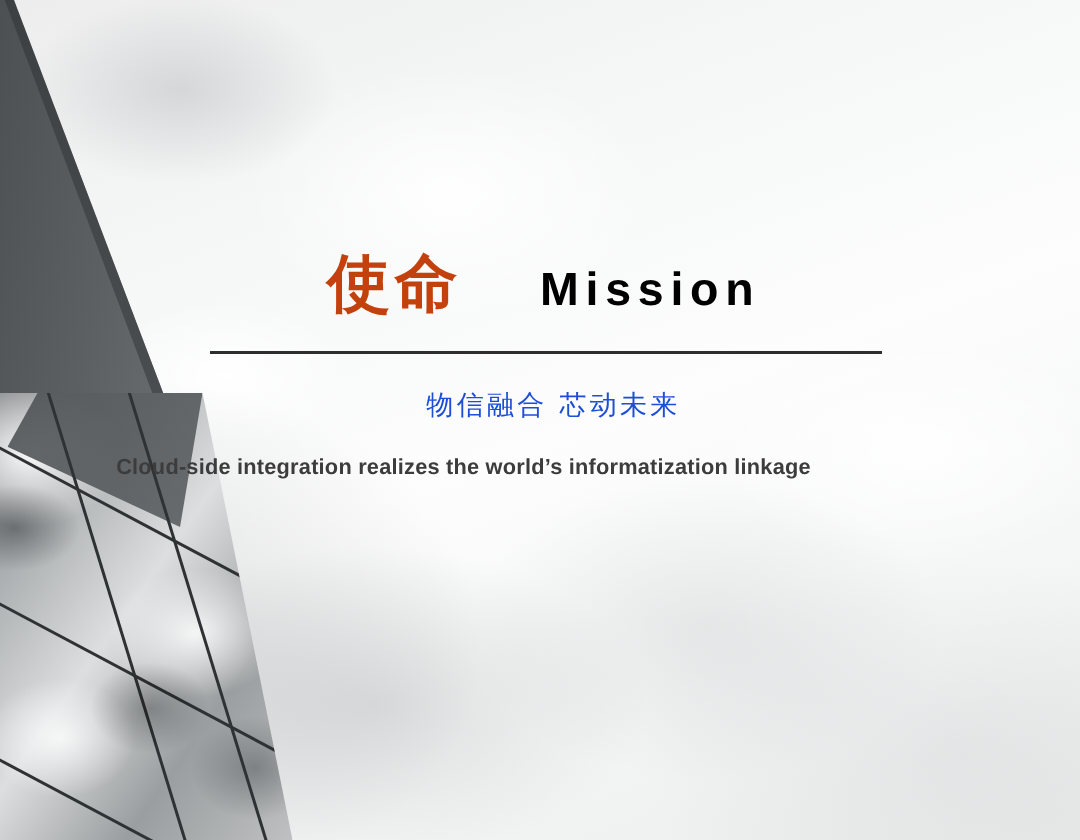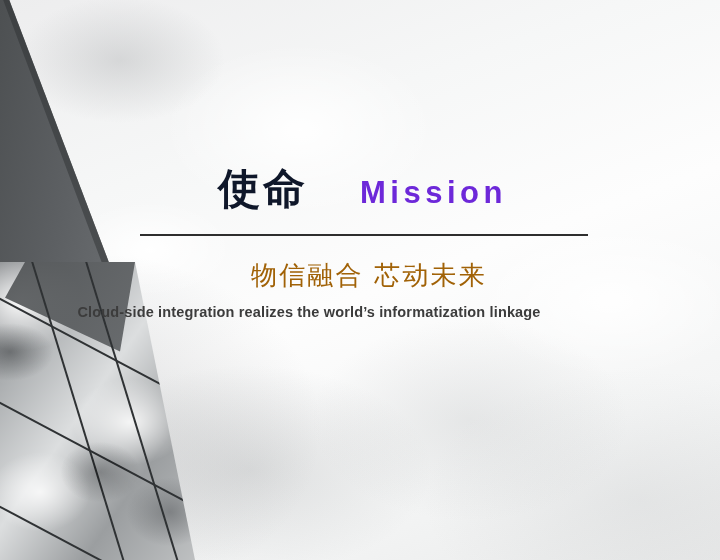--- a/index.html
+++ b/index.html
@@ -113,29 +113,29 @@
     left: 140px;
     top: 168px;
     display: flex;
     align-items: baseline;
     gap: 52px;
     padding-left: 78px;
   }
   .title-cn {
     font-size: 42px;
     font-weight: 700;
-    color: #0f172a;
+    color: #c2410c;
     letter-spacing: 3px;
     line-height: 1;
     font-family: "DejaVu Sans", "Liberation Sans", sans-serif;
   }
   .title-en {
     font-size: 31px;
     font-weight: 700;
-    color: #6d28d9;
+    color: #000000;
     letter-spacing: 4.5px;
     line-height: 1;
     font-family: "Liberation Sans", sans-serif;
   }
 
   .divider {
     position: absolute;
     left: 140px;
     top: 234px;
     width: 448px;
@@ -144,23 +144,23 @@
   }
 
   .subtitle {
     position: absolute;
     left: 0;
     top: 258px;
     width: 720px;
     text-align: center;
     padding-left: 18px;
     box-sizing: border-box;
-    font-size: 26px;
+    font-size: 18px;
     font-weight: 500;
-    color: #a16207;
+    color: #1d4ed8;
     letter-spacing: 2.2px;
     font-family: "DejaVu Sans", "Liberation Sans", sans-serif;
   }
 
   .taglines {
     position: absolute;
     left: 0;
     top: 300px;
     width: 596px;
     padding-left: 22px;

